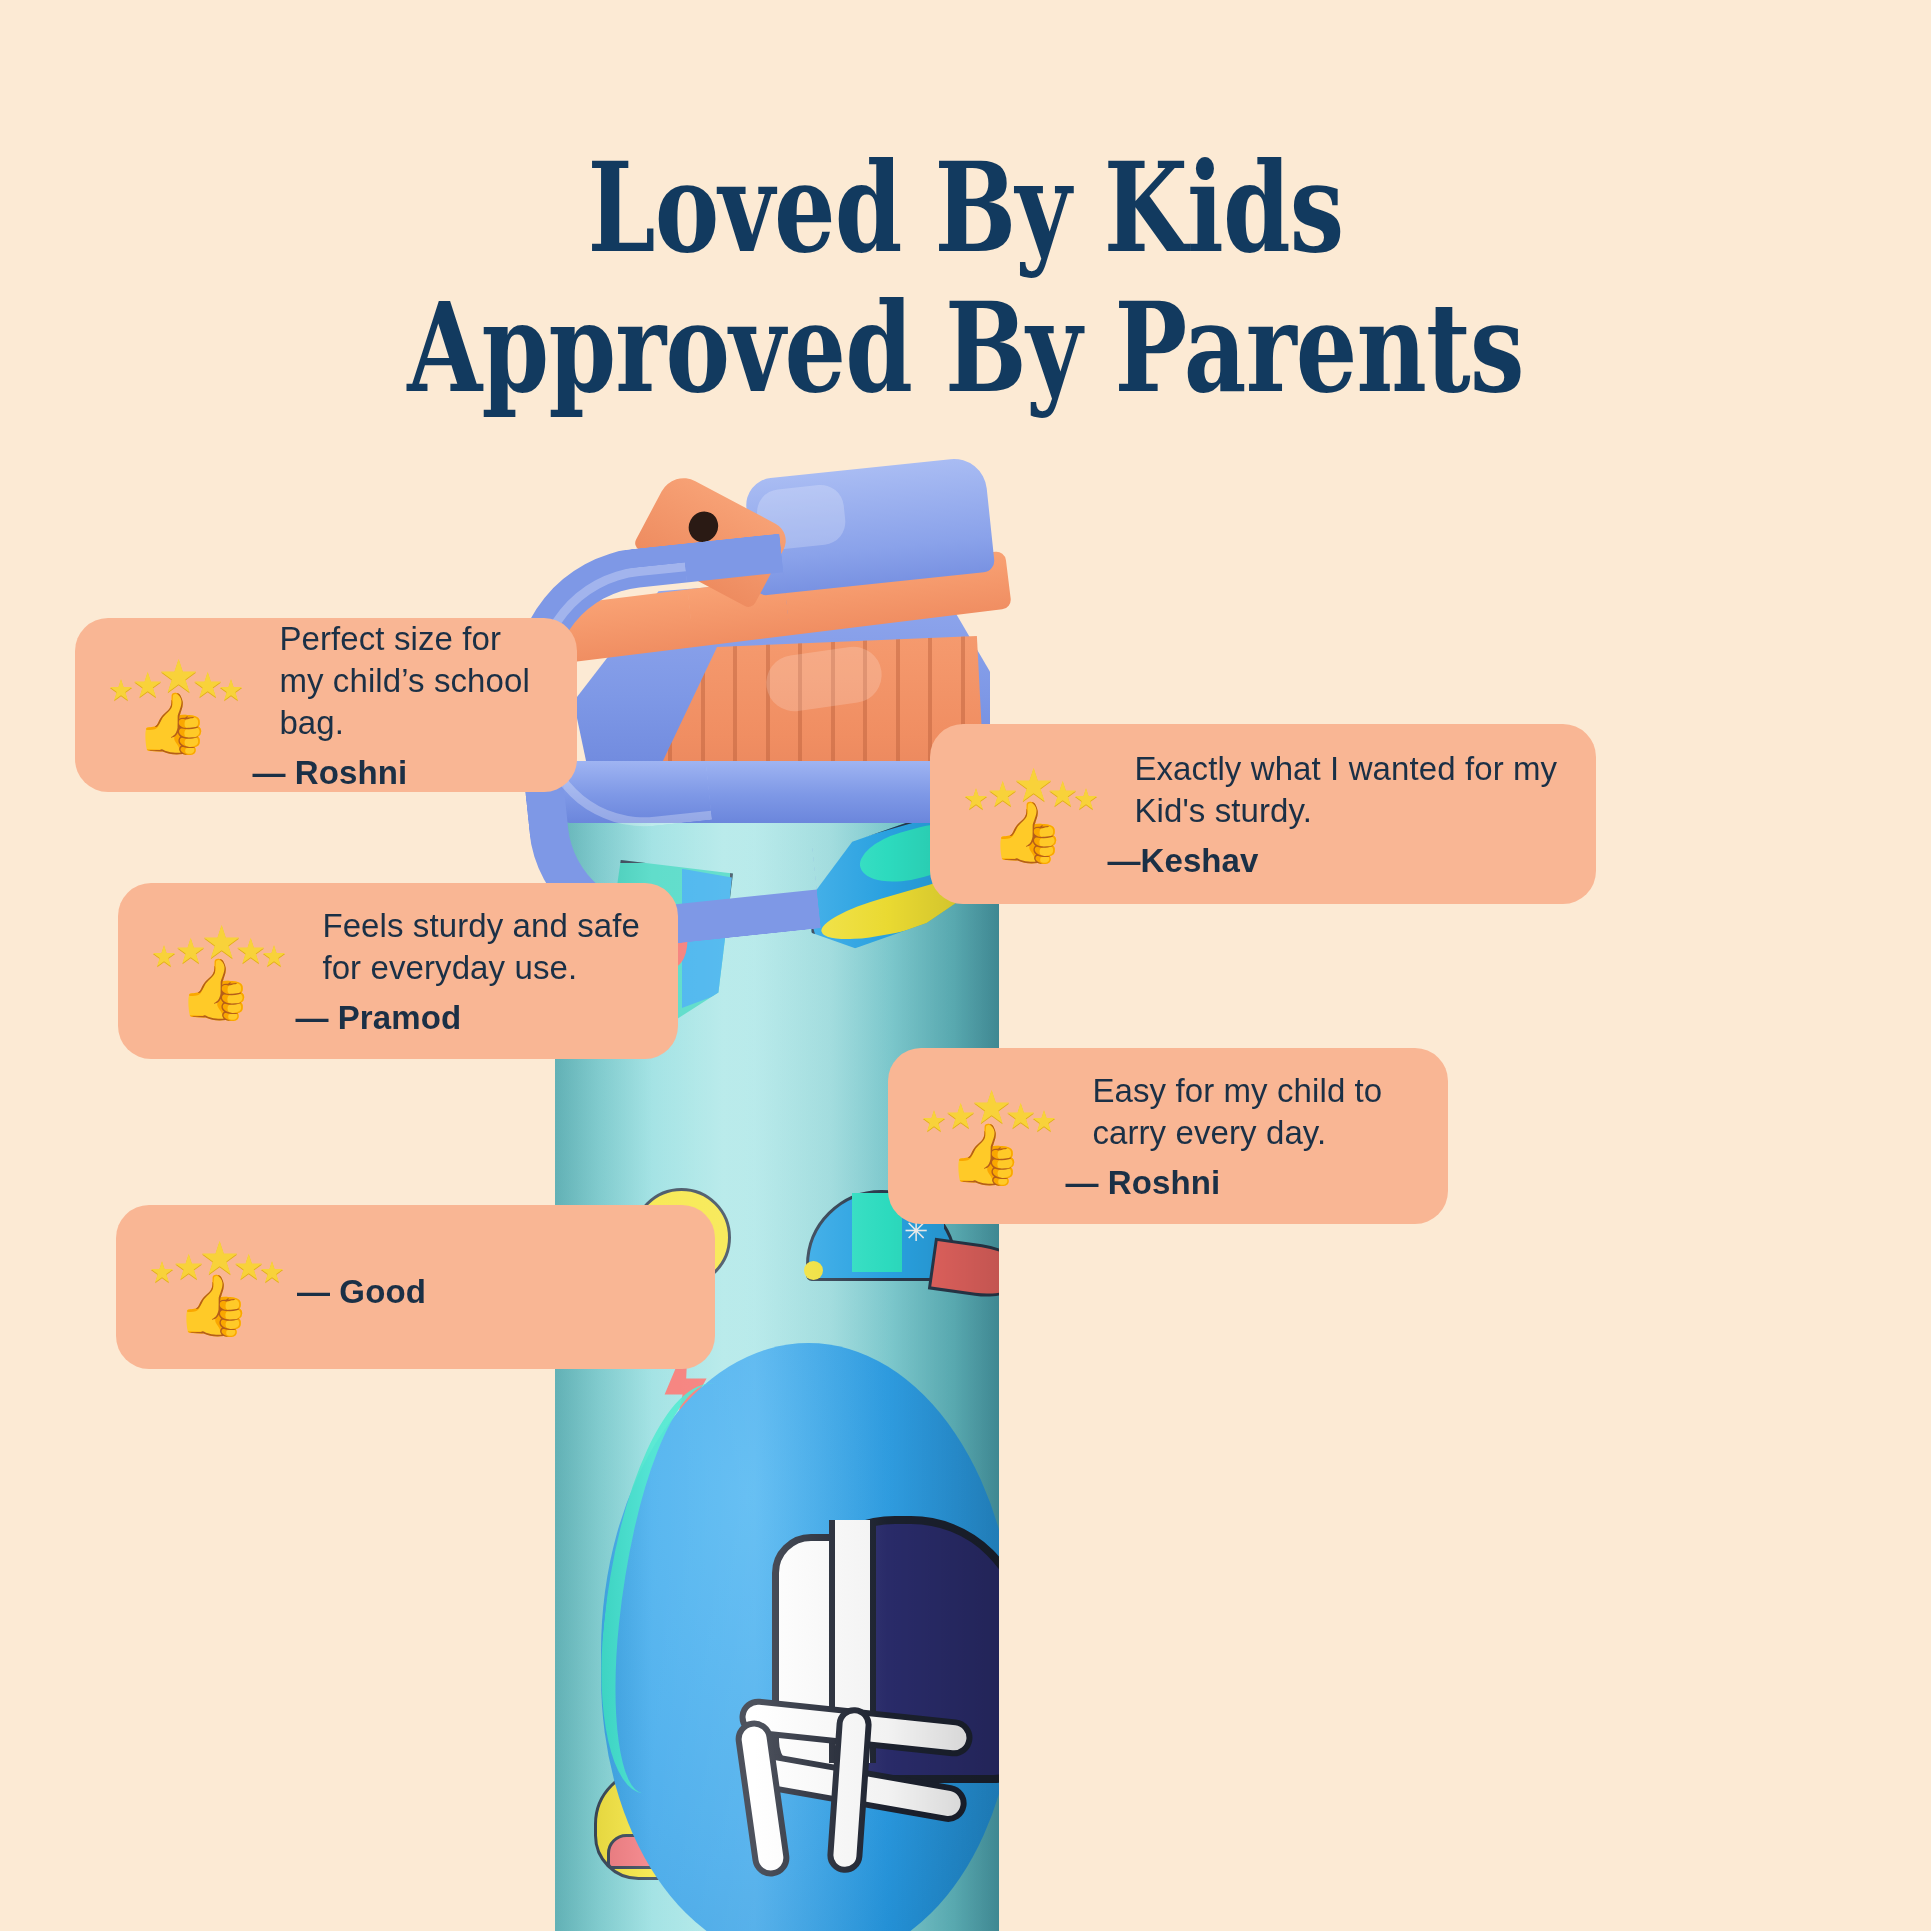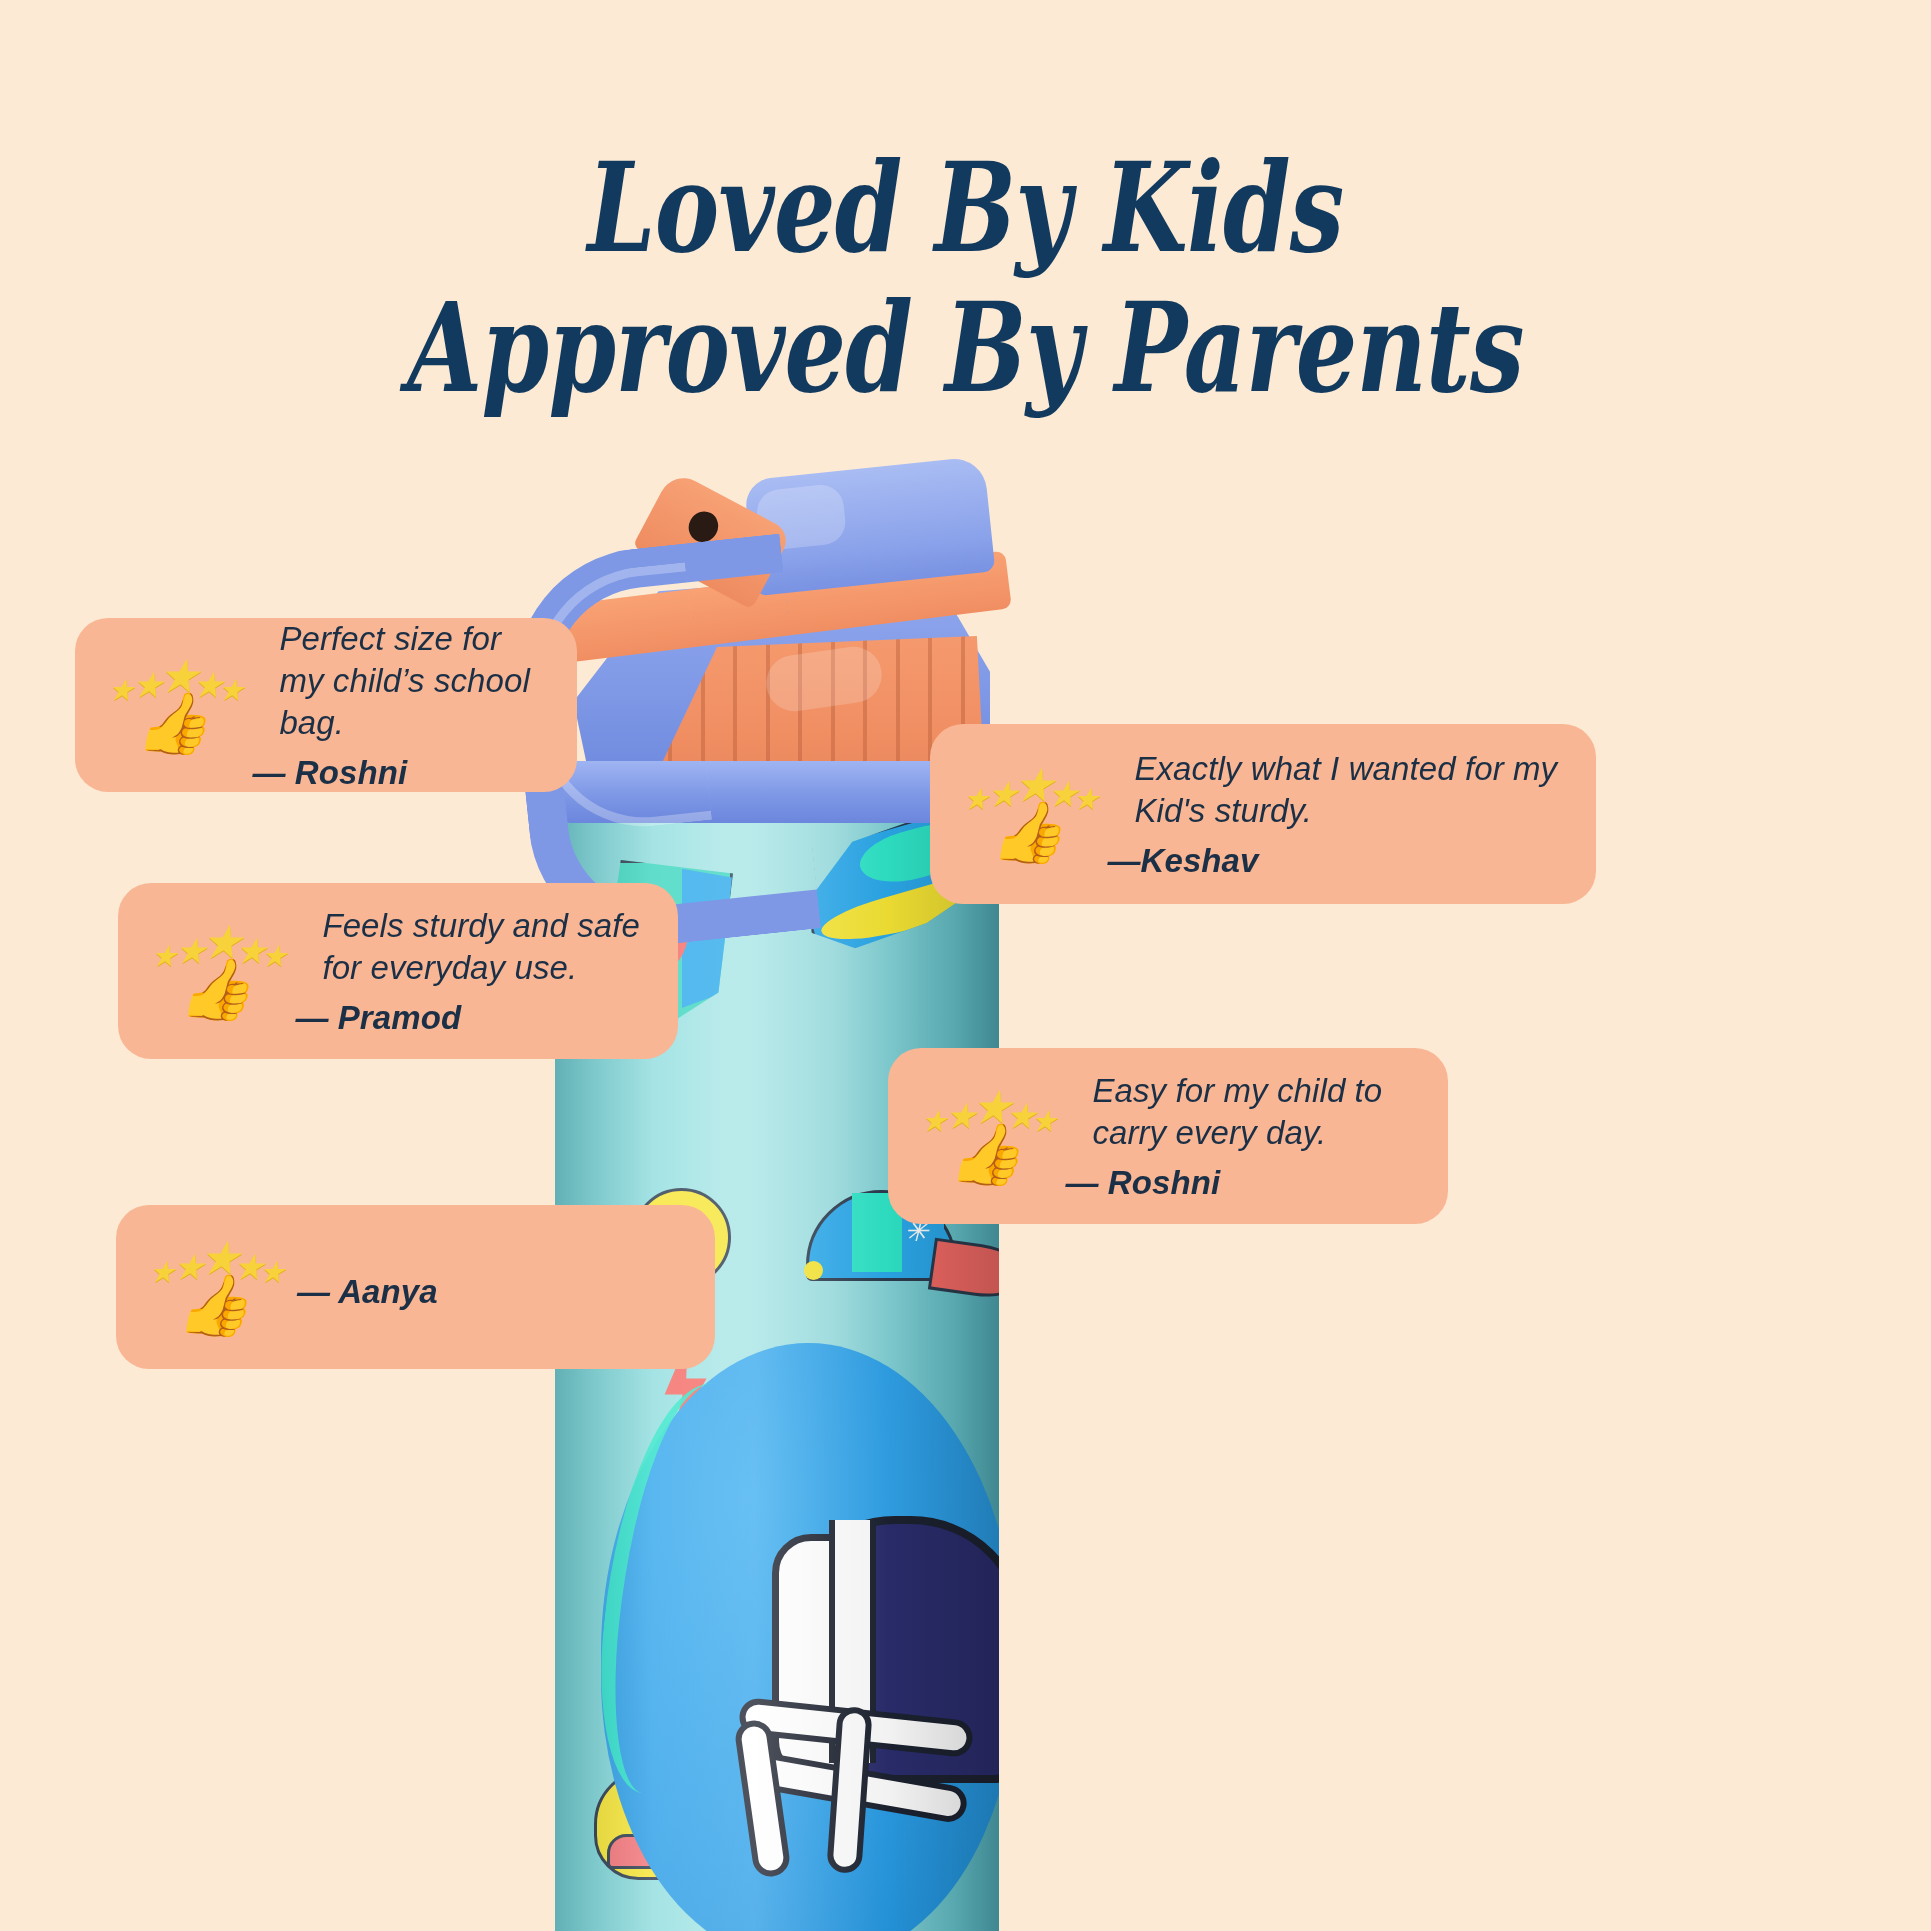--- a/index.html
+++ b/index.html
@@ -3,21 +3,21 @@
 <meta charset="utf-8">
 <style>
   html,body{margin:0;padding:0;}
   body{
     width:1931px;height:1931px;
     background:#FCEAD4;
     font-family:"Liberation Sans", sans-serif;
     overflow:hidden;
     position:relative;
   }
-  #stage{position:relative;width:1931px;height:1931px;overflow:hidden;background:#FCEAD4;font-style:italic;}
+  #stage{position:relative;width:1931px;height:1931px;overflow:hidden;background:#FCEAD4;}
 
   
   .headline{
     position:absolute;left:0;top:145px;width:1931px;
     text-align:center;
     color:#123A5F;
     font-family:"DejaVu Serif", serif;
     font-weight:bold;
     font-size:124px;
     line-height:1.02;
@@ -410,18 +410,18 @@
       <div class="stars">
         <span class="s1">★</span>
         <span class="s2">★</span>
         <span class="s3">★</span>
         <span class="s4">★</span>
         <span class="s5">★</span>
       </div>
       <div class="thumb">👍</div>
     </div>
     <div class="txt">
-      <div class="author">— Aanya</div>
+      <div class="author">— Good</div>
     </div>
   </div>
 
 </div>
 
 
 </body></html>

